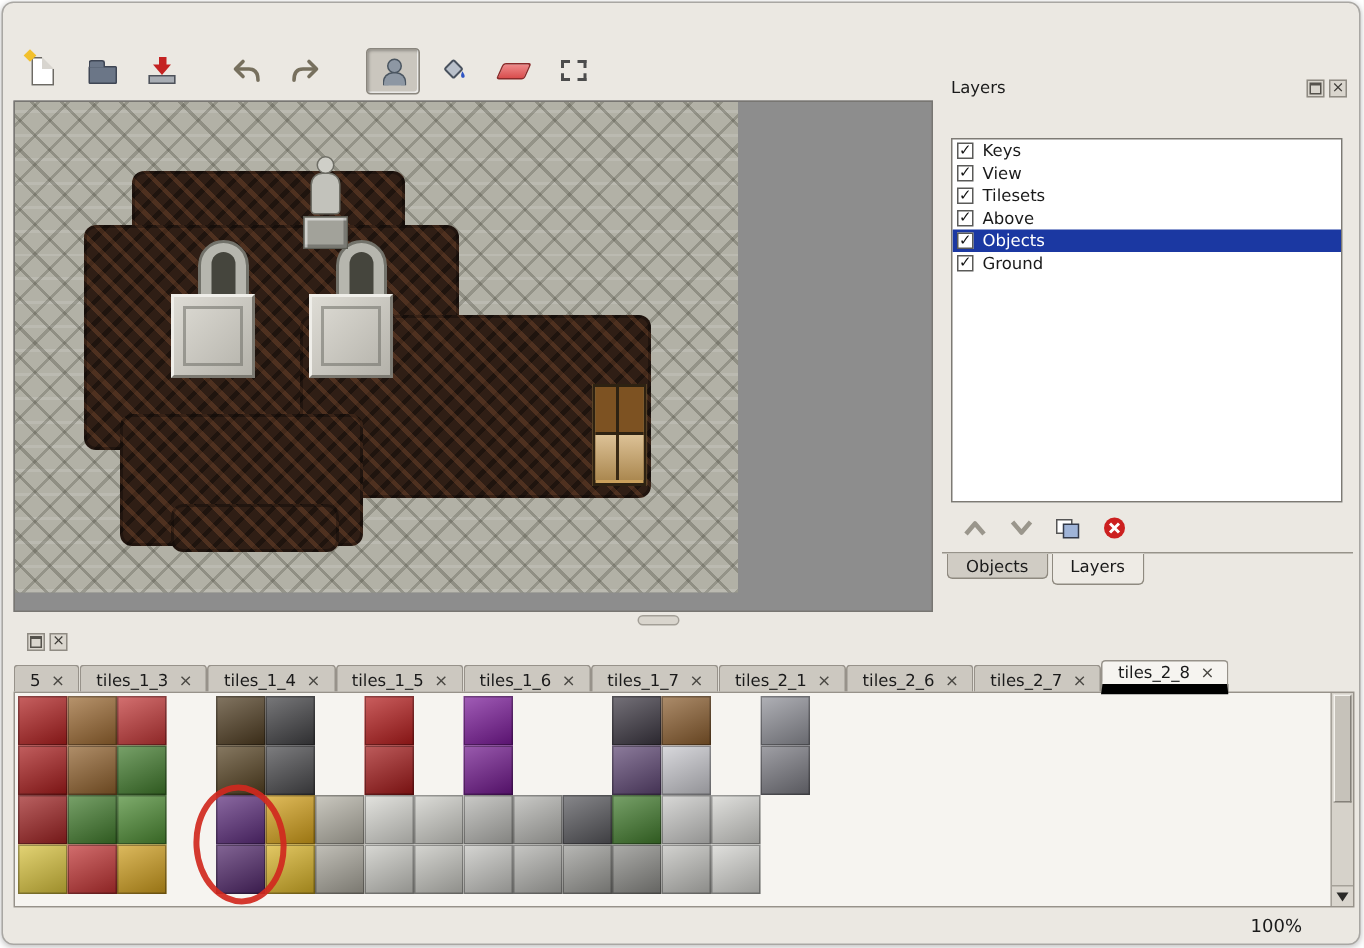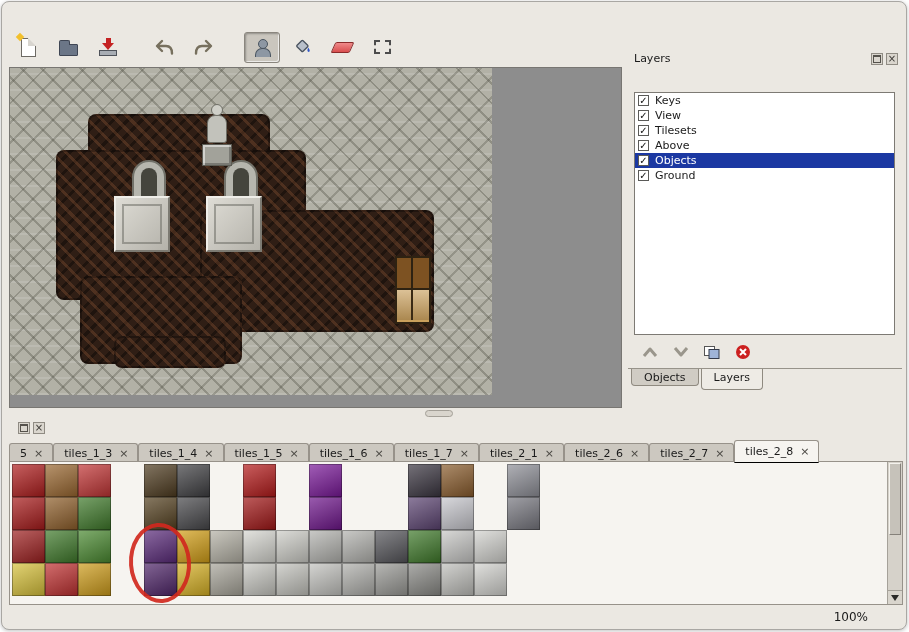--- a/index.html
+++ b/index.html
@@ -104,21 +104,21 @@
   .action-btn { width:20px; height:18px; display:flex; align-items:center; justify-content:center; }
 
   .dock-tabbar { position:absolute; left:0; bottom:0; right:0; height:28px; border-top:1px solid #97938a; display:flex; align-items:flex-start; padding-left:3px; gap:2px; }
   .dock-tab { border:1px solid #8f8a80; border-top:none; border-radius:0 0 4px 4px; padding:2px 12px 0; height:17px; background:#d0ccc4; font-size:11px; }
   .dock-tab.active { height:21px; background:#eeebe5; }
 
   
   .tilesets-dock { position:absolute; left:7px; top:417px; width:894px; height:186px; }
   .ts-tabbar { position:absolute; left:0; top:18px; right:0; height:25px; display:flex; align-items:flex-end; padding-right:36px; }
   .ts-tab { display:flex; align-items:center; gap:7px; border:1px solid #97928a; border-bottom:none; border-radius:3px 3px 0 0; background:#ccc8c0; padding:3px 9px 3px 10px; height:19px; font-size:11px; white-space:nowrap; }
-  .ts-tab.active { background:#f6f4f0; height:23px; position:relative; z-index:3; margin-bottom:-1px; border-bottom:1px solid #000000; }
+  .ts-tab.active { background:#f6f4f0; height:23px; position:relative; z-index:3; margin-bottom:-1px; border-bottom:7px solid #000000; }
   .tab-close { font-size:11px; line-height:9px; color:#4a4843; }
   .ts-scrollers { position:absolute; right:2px; bottom:2px; display:flex; }
   .ts-scroll { width:16px; height:19px; background:#d9d5cd; border:1px solid #8f8b83; display:flex; align-items:center; justify-content:center; }
   .tri-left { width:0; height:0; border:5px solid transparent; border-right:7px solid #2a2a28; margin-right:4px; }
   .tri-right { width:0; height:0; border:5px solid transparent; border-left:7px solid #2a2a28; margin-left:4px; }
 
   .ts-content { position:absolute; left:0; top:42px; right:0; bottom:0; background:#f6f4f0; border:1px solid #97928a; z-index:1; }
   .tile-grid { position:absolute; left:2px; top:2px; }
   .tile-row { display:flex; }
   .tile { width:33px; height:33px; position:relative; }

